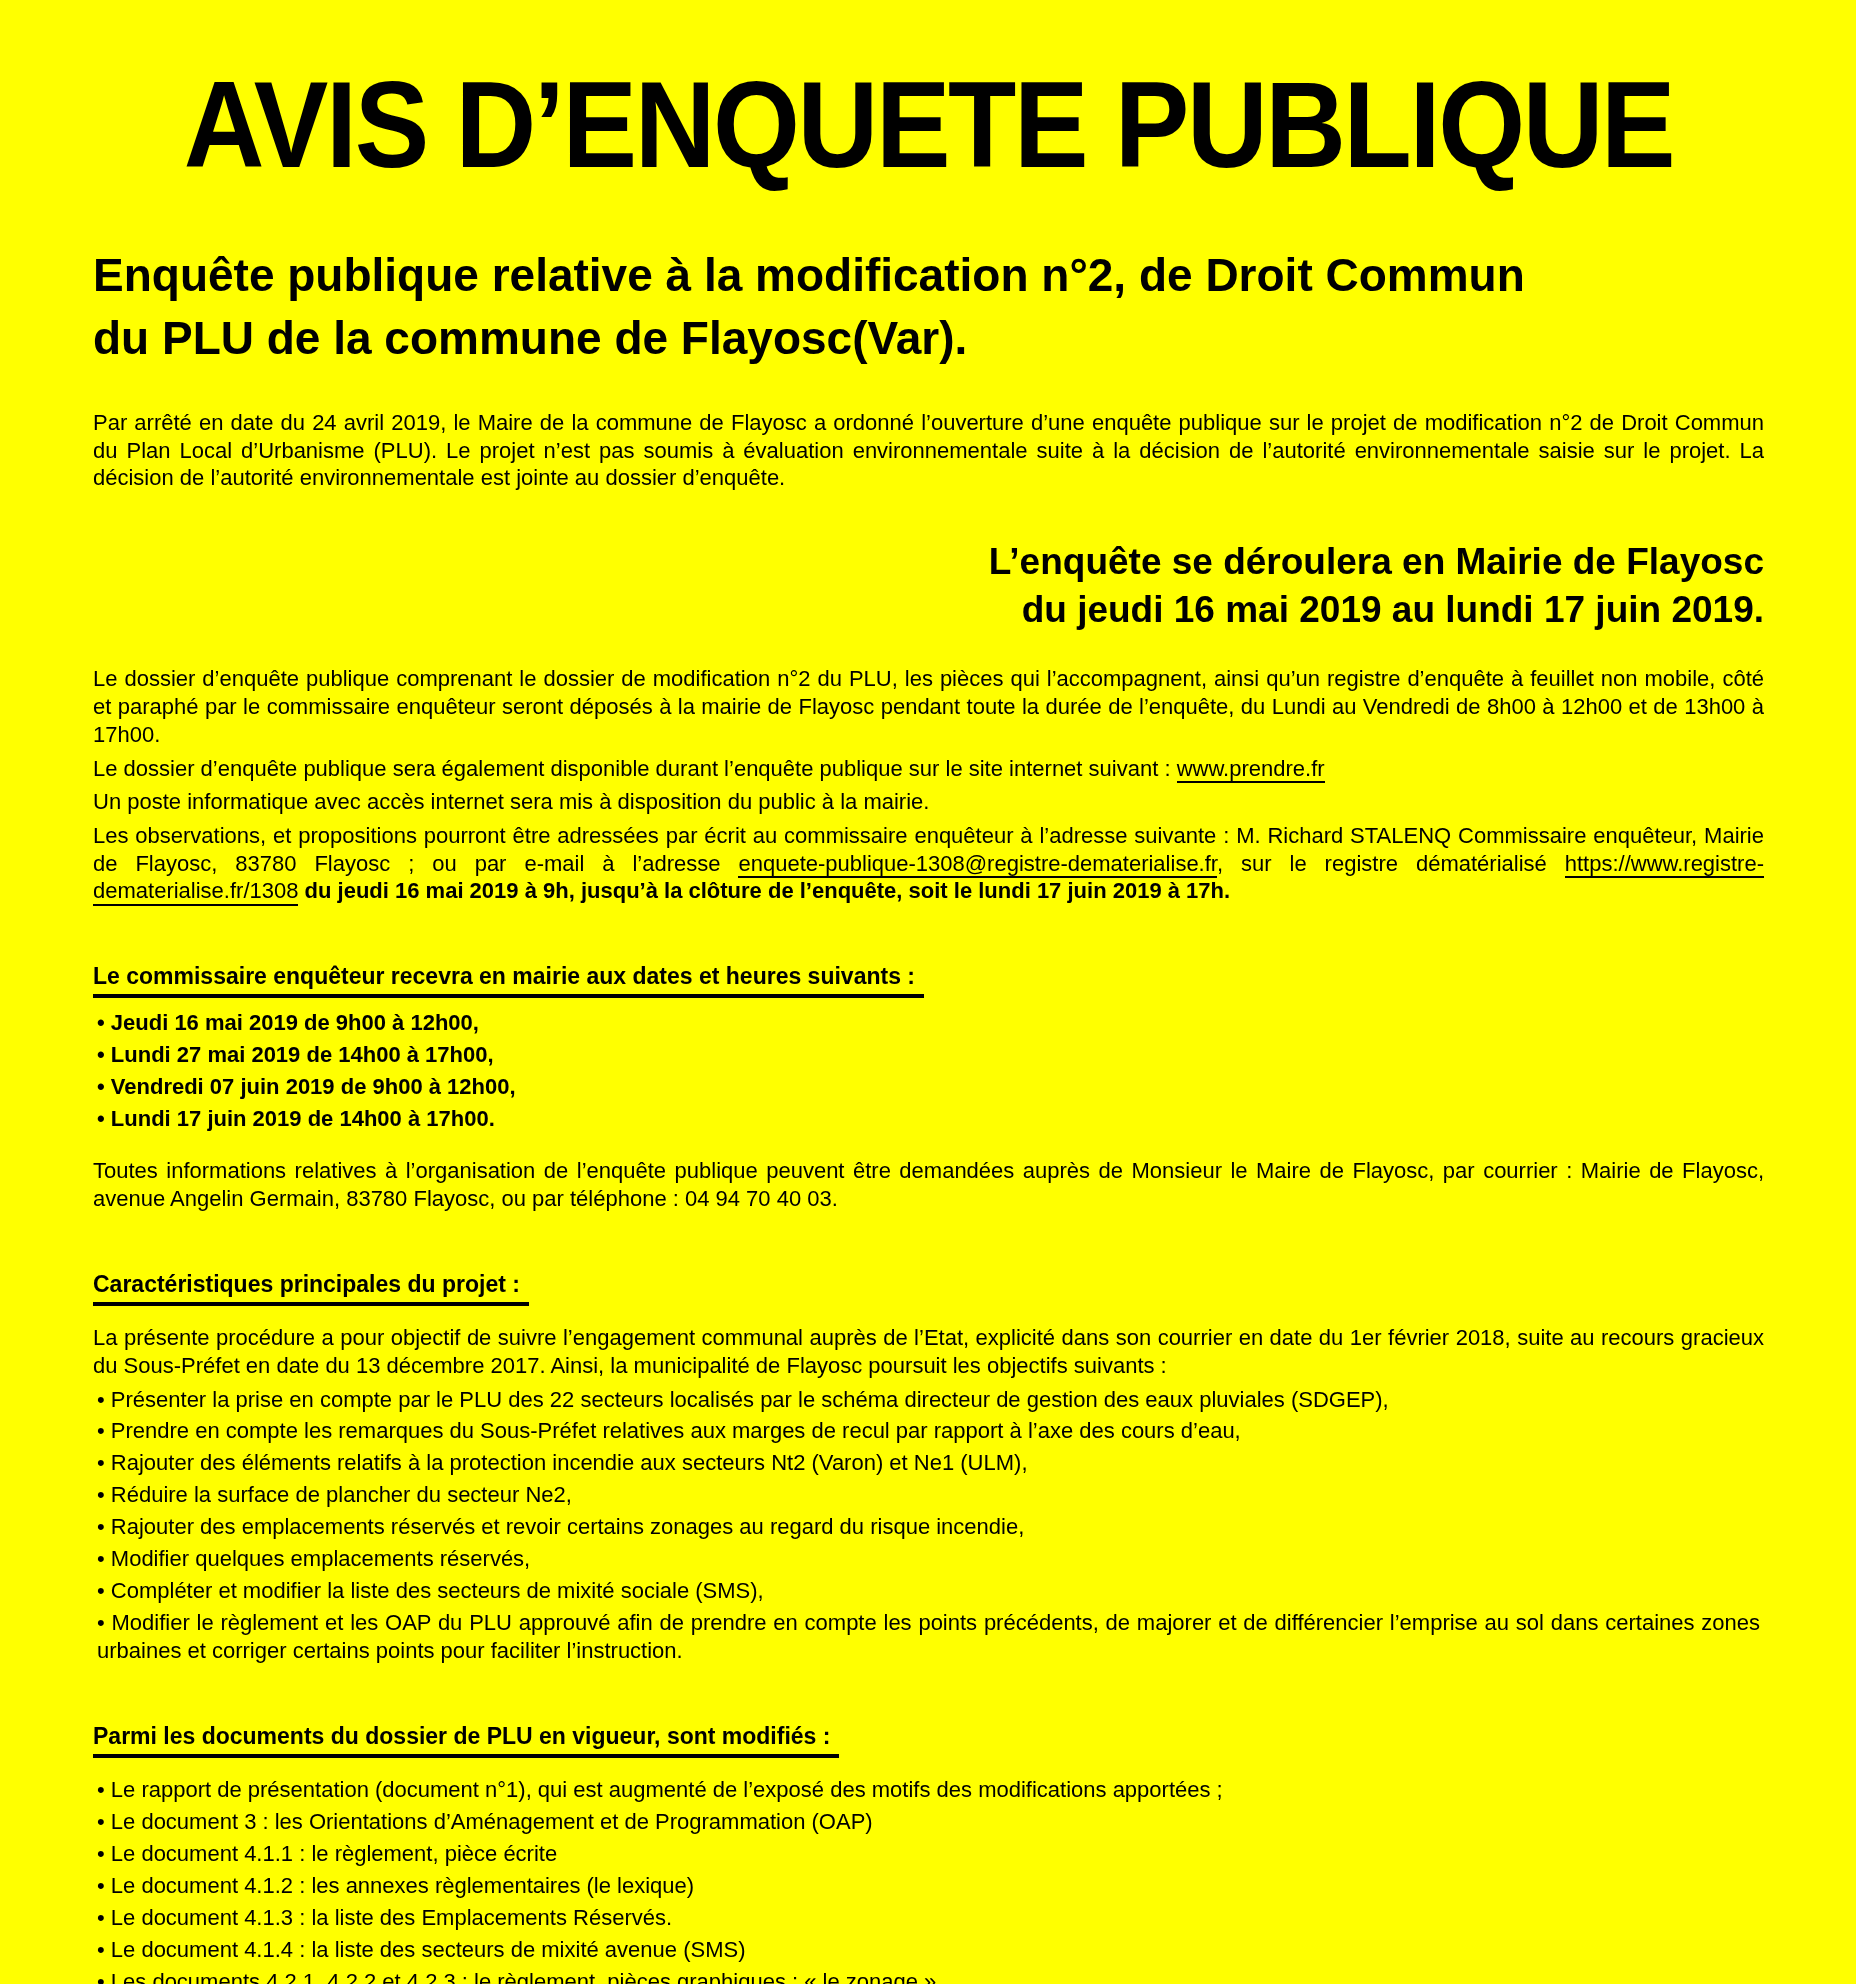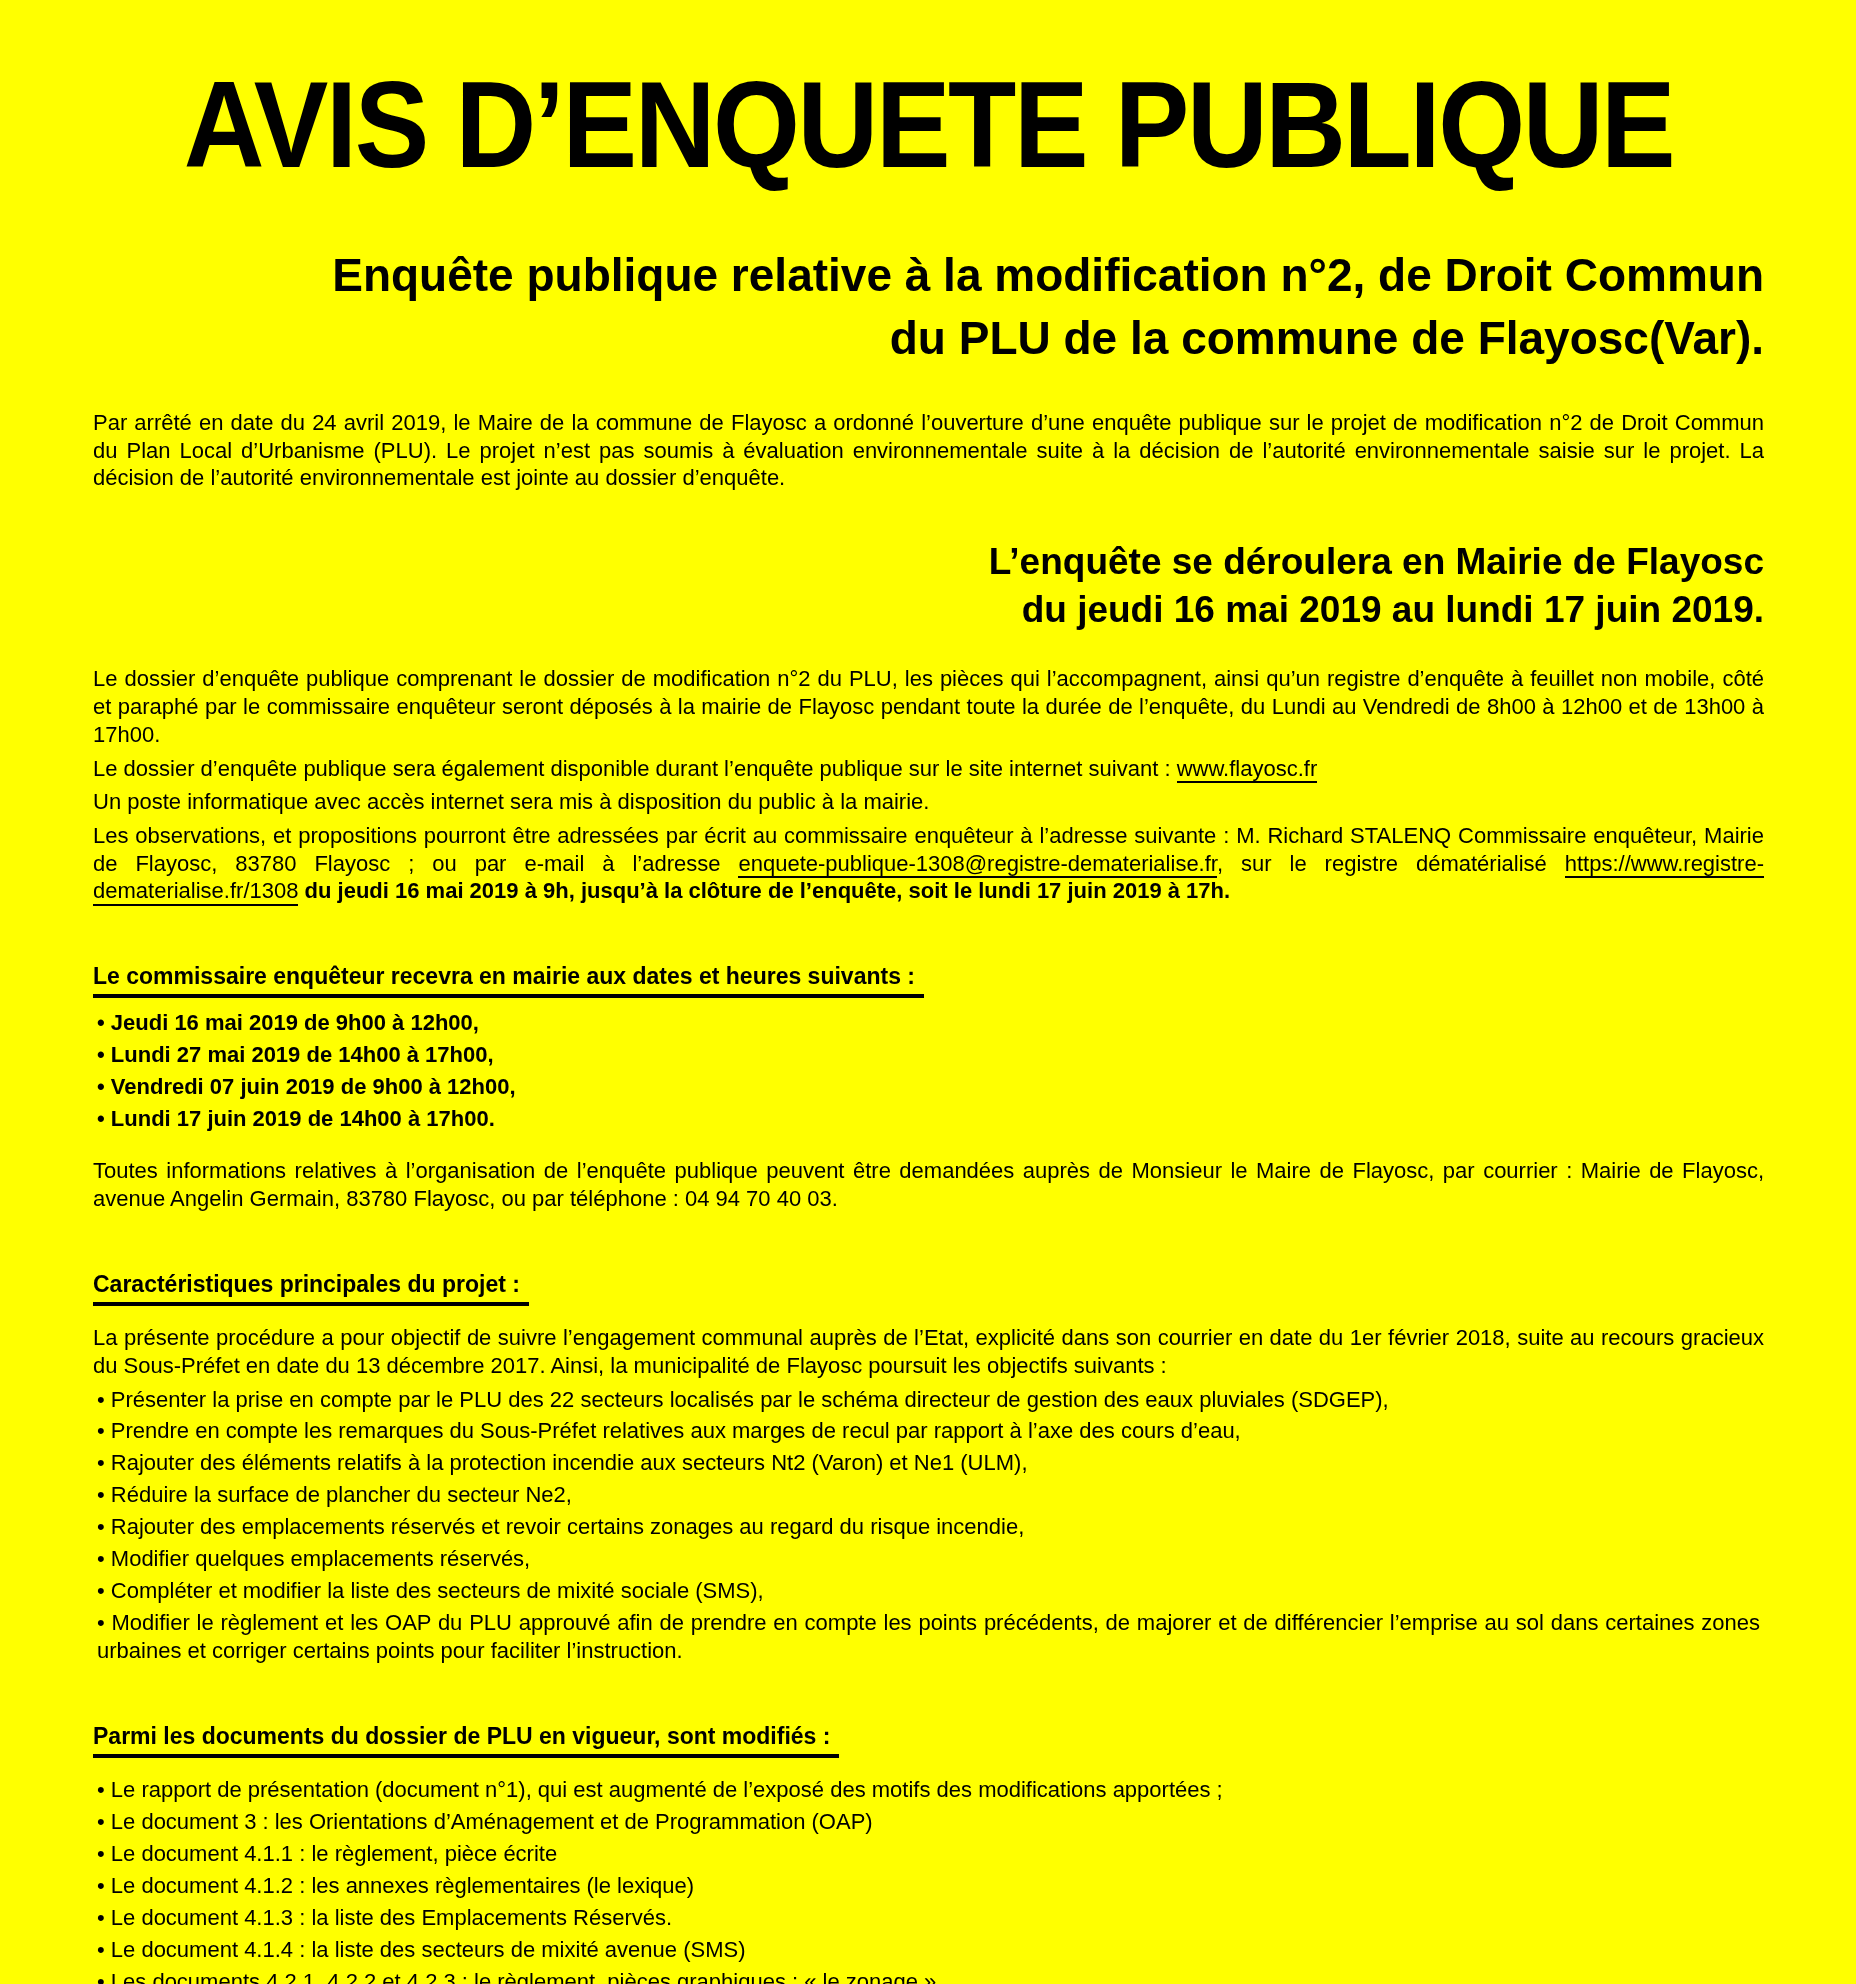--- a/index.html
+++ b/index.html
@@ -25,21 +25,21 @@
     line-height: 1.12;
     margin: 12px 0 0 0;
     letter-spacing: -2.4px;
     white-space: nowrap;
     transform: scale(0.98, 1.08);
     transform-origin: center top;
   }
   .subtitle {
     font-size: 46px;
     font-weight: bold;
-    text-align: right;
+    text-align: left;
     line-height: 1.38;
     margin: 60px 0 0 0;
   }
   .p {
     font-size: 22px;
     line-height: 1.27;
     text-align: justify;
     margin: 0;
   }
   .p + .p { margin-top: 5.6px; }
@@ -99,21 +99,21 @@
 
   <p class="p first-body">Par arrêté en date du 24 avril 2019, le Maire de la commune de Flayosc a ordonné l’ouverture d’une enquête publique sur le projet de modification n°2 de Droit Commun du Plan Local d’Urbanisme (PLU). Le projet n’est pas soumis à évaluation environnementale suite à la décision de l’autorité environnementale saisie sur le projet. La décision de l’autorité environnementale est jointe au dossier d’enquête.</p>
 
   <div class="center-head">
     <span>L’enquête se déroulera en Mairie de Flayosc</span><br>
     <span>du jeudi 16 mai 2019 au lundi 17 juin 2019.</span>
   </div>
 
   <p class="p after-center">Le dossier d’enquête publique comprenant le dossier de modification n°2 du PLU, les pièces qui l’accompagnent, ainsi qu’un registre d’enquête à feuillet non mobile, côté et paraphé par le commissaire enquêteur seront déposés à la mairie de Flayosc pendant toute la durée de l’enquête, du Lundi au Vendredi de 8h00 à 12h00 et de 13h00 à 17h00.</p>
 
-  <p class="p"><span>Le dossier d’enquête publique sera également disponible durant l’enquête publique sur le site internet suivant : </span><a class="u-link">www.flayosc.fr</a></p>
+  <p class="p"><span>Le dossier d’enquête publique sera également disponible durant l’enquête publique sur le site internet suivant : </span><a class="u-link">www.prendre.fr</a></p>
 
   <p class="p">Un poste informatique avec accès internet sera mis à disposition du public à la mairie.</p>
 
   <p class="p"><span>Les observations, et propositions pourront être adressées par écrit au commissaire enquêteur à l’adresse suivante : M. Richard STALENQ Commissaire enquêteur, Mairie de Flayosc, 83780 Flayosc ; ou par e-mail à l’adresse </span><a class="u-link">enquete-publique-1308@registre-dematerialise.fr</a><span>, sur le registre dématérialisé </span><a class="u-link">https://www.registre-dematerialise.fr/1308</a><span> </span><strong>du jeudi 16 mai 2019 à 9h, jusqu’à la clôture de l’enquête, soit le lundi 17 juin 2019 à 17h.</strong></p>
 
   <div class="sec-head sched-head">
     <span class="u-head">Le commissaire enquêteur recevra en mairie aux dates et heures suivants :</span>
   </div>
 
   <ul class="plain bold-li">

